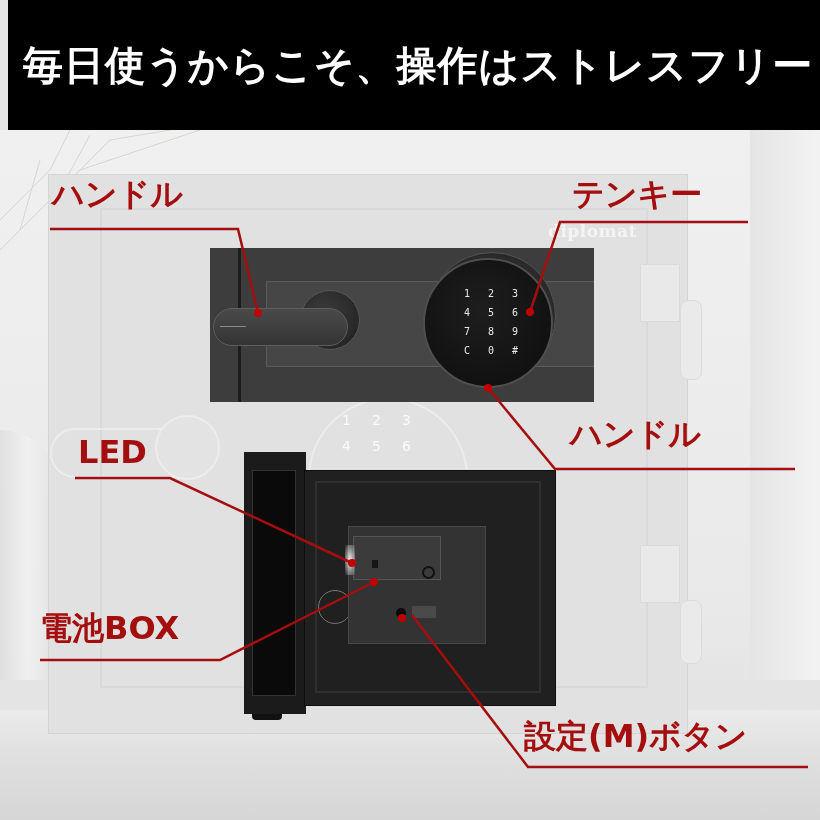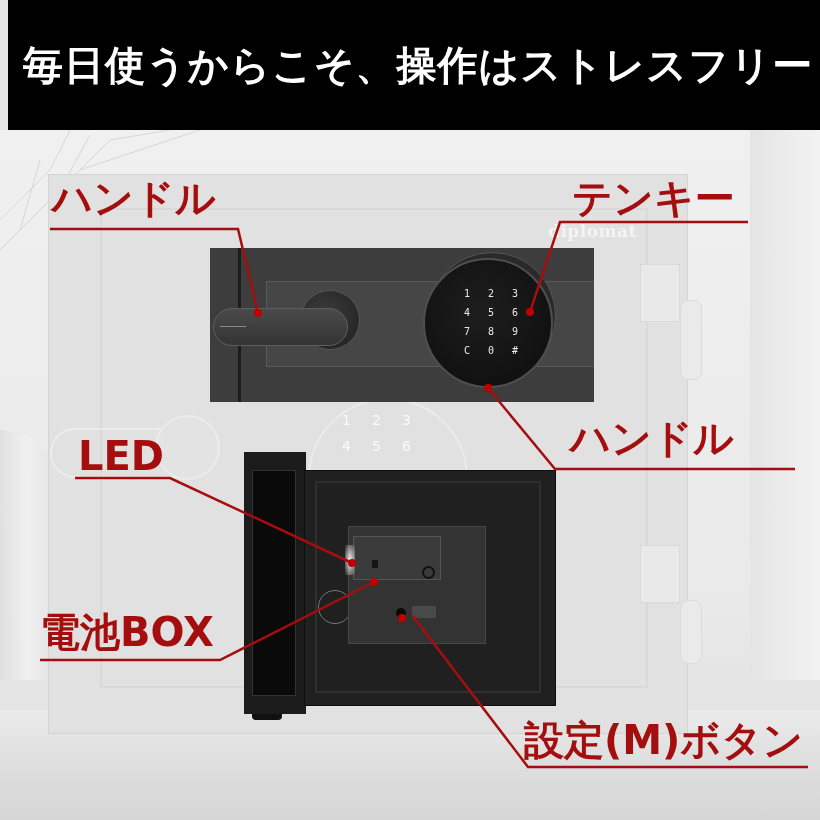--- a/index.html
+++ b/index.html
@@ -73,21 +73,21 @@
   .battery-box { position: absolute; left: 353px; top: 536px; width: 88px; height: 44px; background: #3b3b3b;
     border: 1px solid #555; }
   .led-glow { position: absolute; left: 345px; top: 545px; width: 10px; height: 30px; background: radial-gradient(ellipse, #f0f0f0, rgba(240,240,240,0)); }
   .batt-icon { position: absolute; left: 372px; top: 560px; width: 6px; height: 8px; background: #151515; }
   .power-port { position: absolute; left: 422px; top: 566px; width: 13px; height: 13px; border-radius: 50%; border: 2px solid #111; }
   .set-hole { position: absolute; left: 396px; top: 608px; width: 10px; height: 10px; border-radius: 50%; background: #0a0a0a; }
   .set-label { position: absolute; left: 412px; top: 606px; width: 24px; height: 12px; background: #4a4a4a; }
   .round-bolt { position: absolute; left: 318px; top: 590px; width: 34px; height: 34px; border-radius: 50%; border: 1px solid #777; }
 
   
-  .label { position: absolute; color: #a50e0e; font-weight: bold; font-size: 40px; line-height: 1; white-space: nowrap; }
+  .label { position: absolute; color: #a50e0e; font-weight: bold; font-size: 32px; line-height: 1; white-space: nowrap; }
   svg.lines { position: absolute; left: 0; top: 0; width: 820px; height: 820px; pointer-events: none; }
 </style>
 </head>
 <body>
 
 <div class="banner">
   <div class="banner-title">毎日使うからこそ、操作はストレスフリー</div>
 </div>
 
 <div class="stage">

